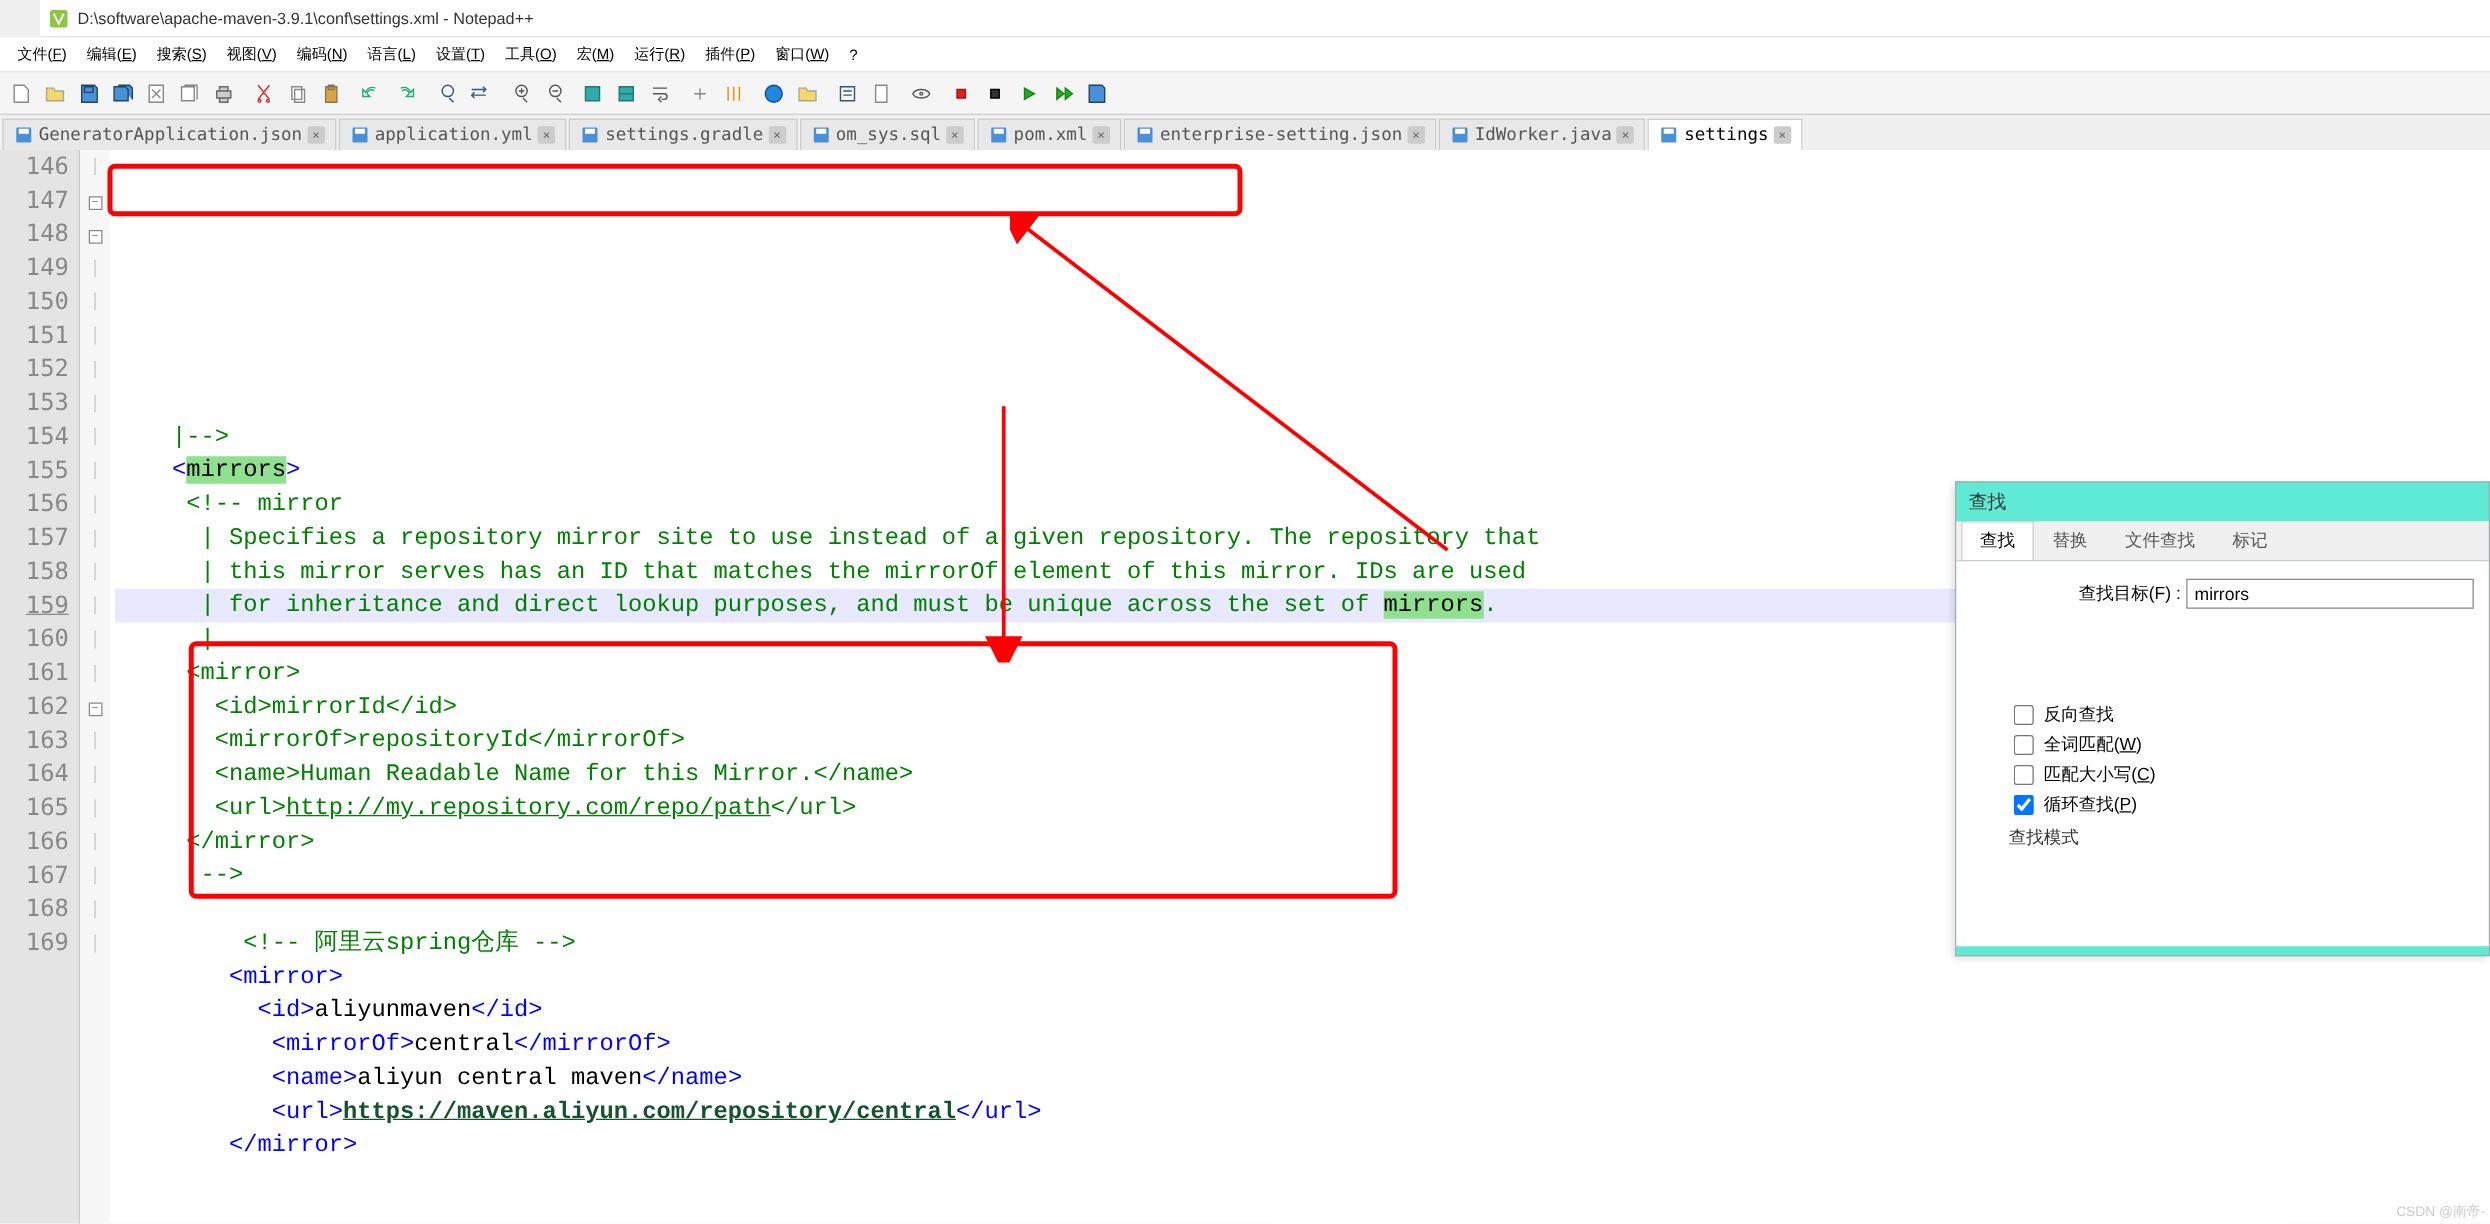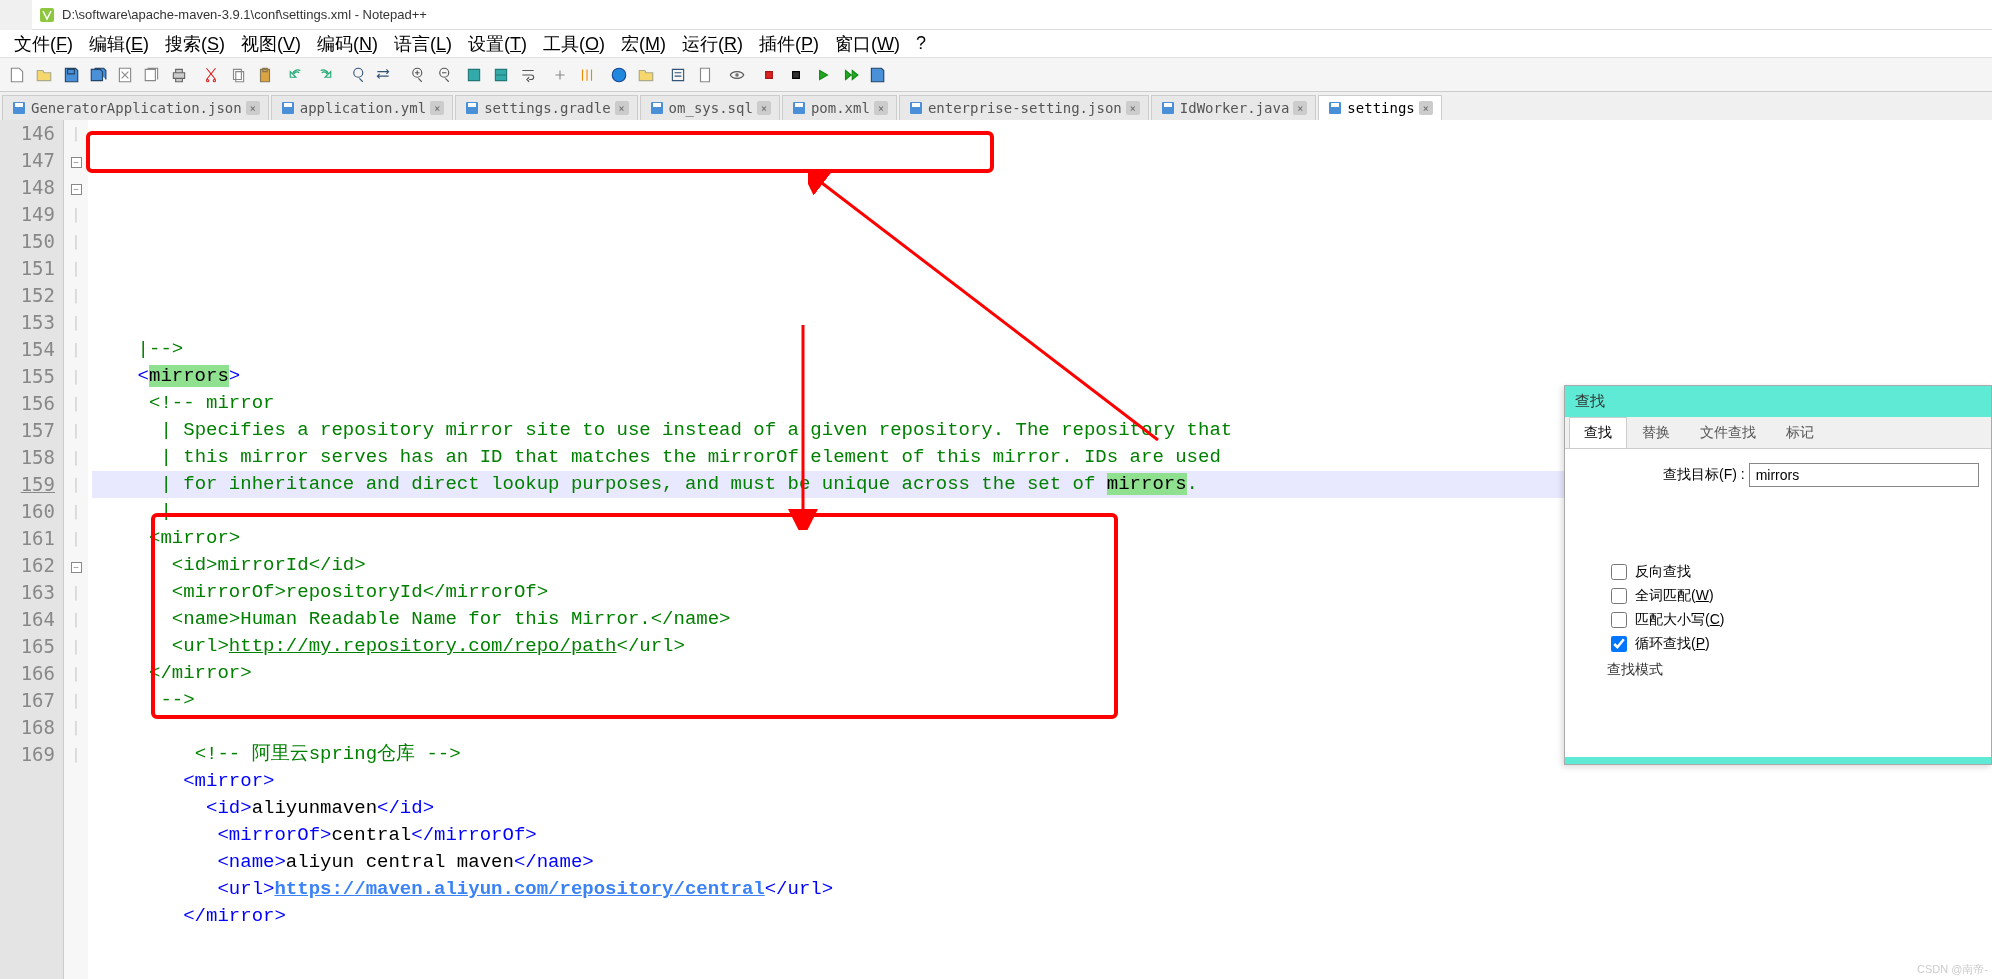--- a/index.html
+++ b/index.html
@@ -5,21 +5,21 @@
 * { margin: 0; padding: 0; box-sizing: border-box; }
 body { font-family: "Microsoft YaHei", "Segoe UI", sans-serif; font-size: 13px; background: #f0f0f0; overflow: hidden; width: 1992px; height: 979px; position: relative; }
 
 
 .titlebar { background: #fff; height: 30px; display: flex; align-items: center; padding-left: 6px; border-bottom: 1px solid #ddd; margin-left: 32px; }
 .app-icon { width: 18px; height: 18px; margin-right: 6px; display: inline-flex; align-items: center; justify-content: center; }
 .title-text { font-size: 13px; color: #333; }
 
 
 .menubar { background: #fff; height: 28px; display: flex; align-items: center; padding-left: 6px; border-bottom: 1px solid #e0e0e0; }
-.menu-item { padding: 4px 8px; font-size: 18px; color: #000; cursor: pointer; }
+.menu-item { padding: 4px 8px; font-size: 12px; color: #000; cursor: pointer; }
 .menu-item u { text-decoration: underline; }
 
 
 .toolbar { background: #f5f5f5; height: 34px; display: flex; align-items: center; padding-left: 4px; border-bottom: 1px solid #ccc; gap: 1px; }
 .tb-btn { width: 26px; height: 26px; display: inline-flex; align-items: center; justify-content: center; cursor: pointer; border: 1px solid transparent; }
 .tb-sep { width: 4px; }
 
 
 .tabbar { background: #f0f0f0; height: 28px; display: flex; align-items: flex-end; padding-left: 2px; }
 .tab { background: #e8e8e8; border: 1px solid #ccc; border-bottom: none; padding: 4px 8px; margin-right: 2px; font-family: Consolas, monospace; font-size: 14px; display: flex; align-items: center; cursor: pointer; color: #555; }
@@ -33,21 +33,21 @@
 .fold-col { width: 24px; background: #f7f7f7; font-family: Consolas, monospace; font-size: 14px; line-height: 27px; text-align: center; color: #888; }
 .fold-box { display: inline-block; width: 11px; height: 11px; border: 1px solid #888; font-size: 9px; line-height: 9px; text-align: center; background: #fff; cursor: pointer; }
 .code { flex: 1; font-family: Consolas, "Courier New", monospace; font-size: 19px; line-height: 27px; white-space: pre; padding-left: 4px; color: #000; position: relative; }
 .code .line { height: 27px; }
 .code .line.current { background: #e8e8ff; }
 
 
 .cmt { color: #008000; }
 .tag { color: #0000ff; }
 .txt { color: #000; font-weight: normal; }
-.link { color: #3b82f6; text-decoration: underline; font-weight: bold;}
+.link { color: #14532d; text-decoration: underline; font-weight: bold;}
 .hl { background: #8fe08f; color: #000; }
 
 
 .redbox { position: absolute; border: 4px solid #ff0000; border-radius: 6px; pointer-events: none; z-index: 10; }
 .arrow-svg { position: absolute; pointer-events: none; z-index: 11; }
 
 
 .find-dialog { position: absolute; right: 0; top: 385px; width: 428px; height: 380px; background: #5eead4; border: 1px solid #aaa; box-shadow: -2px 2px 6px rgba(0,0,0,0.15); }
 .find-title { padding: 6px 10px; font-size: 15px; color: #333; }
 .find-tabs { display: flex; border-bottom: 1px solid #ccc; padding-left: 4px; background: #f0f0f0; }

